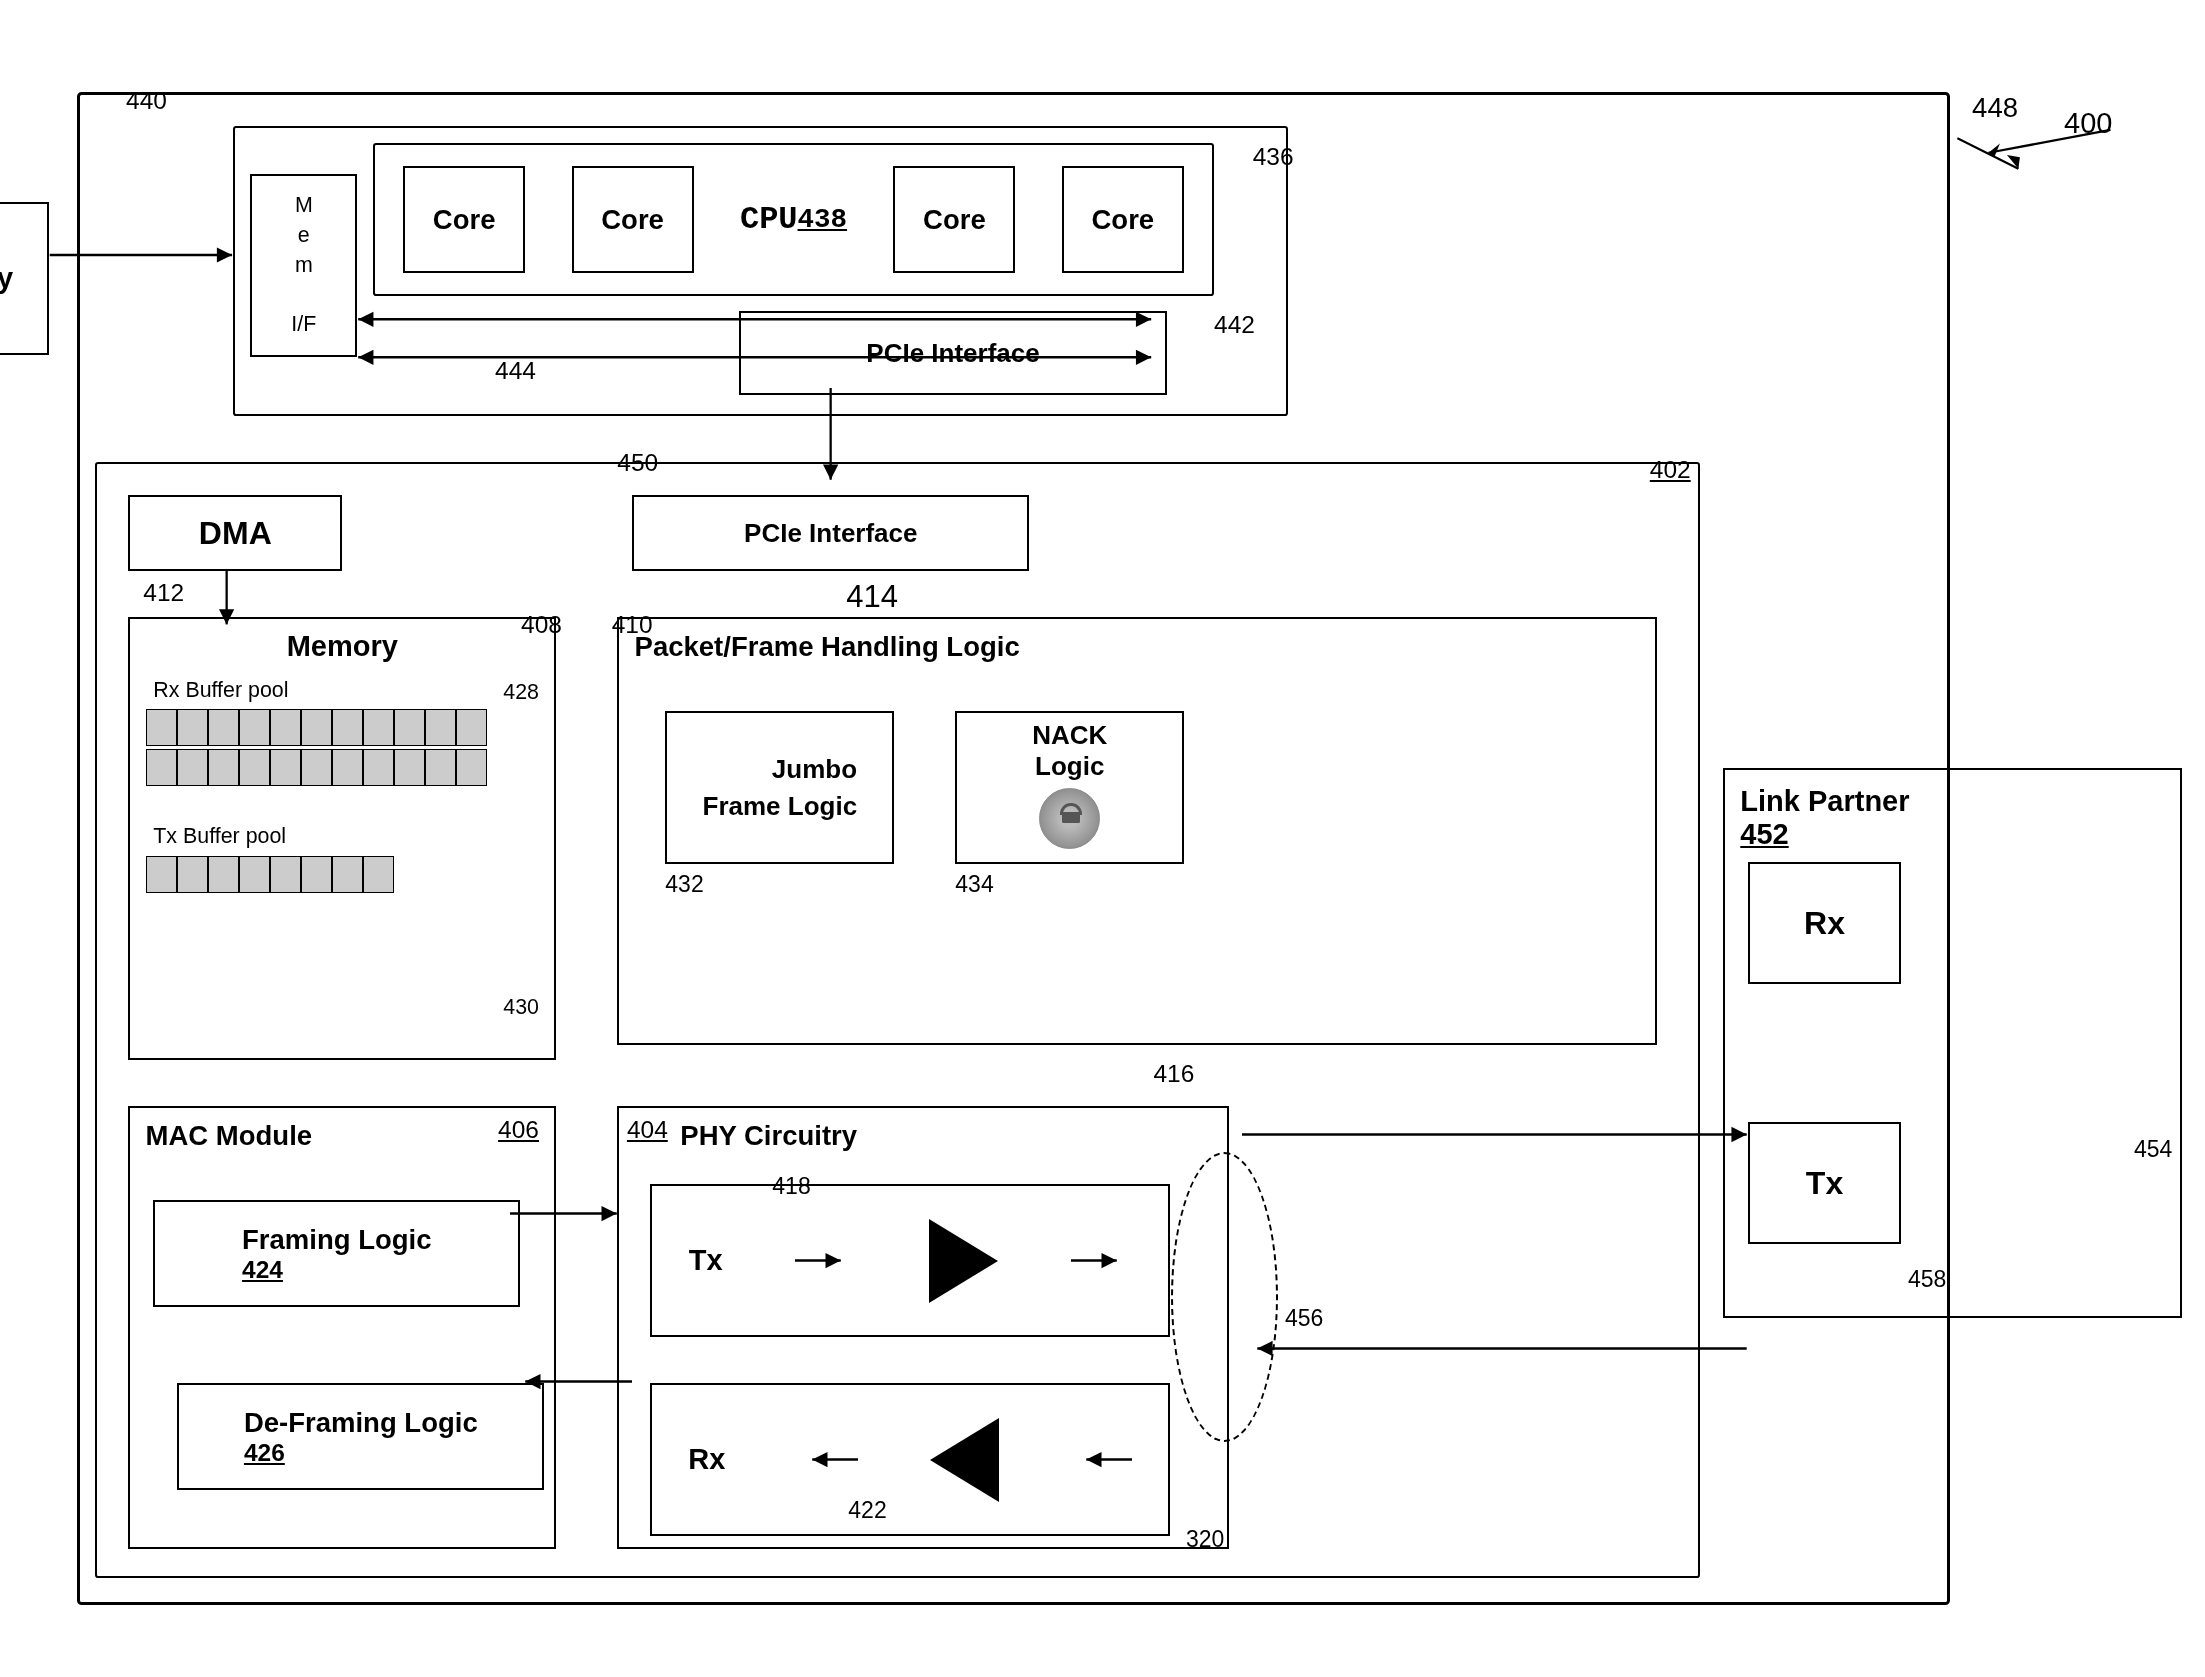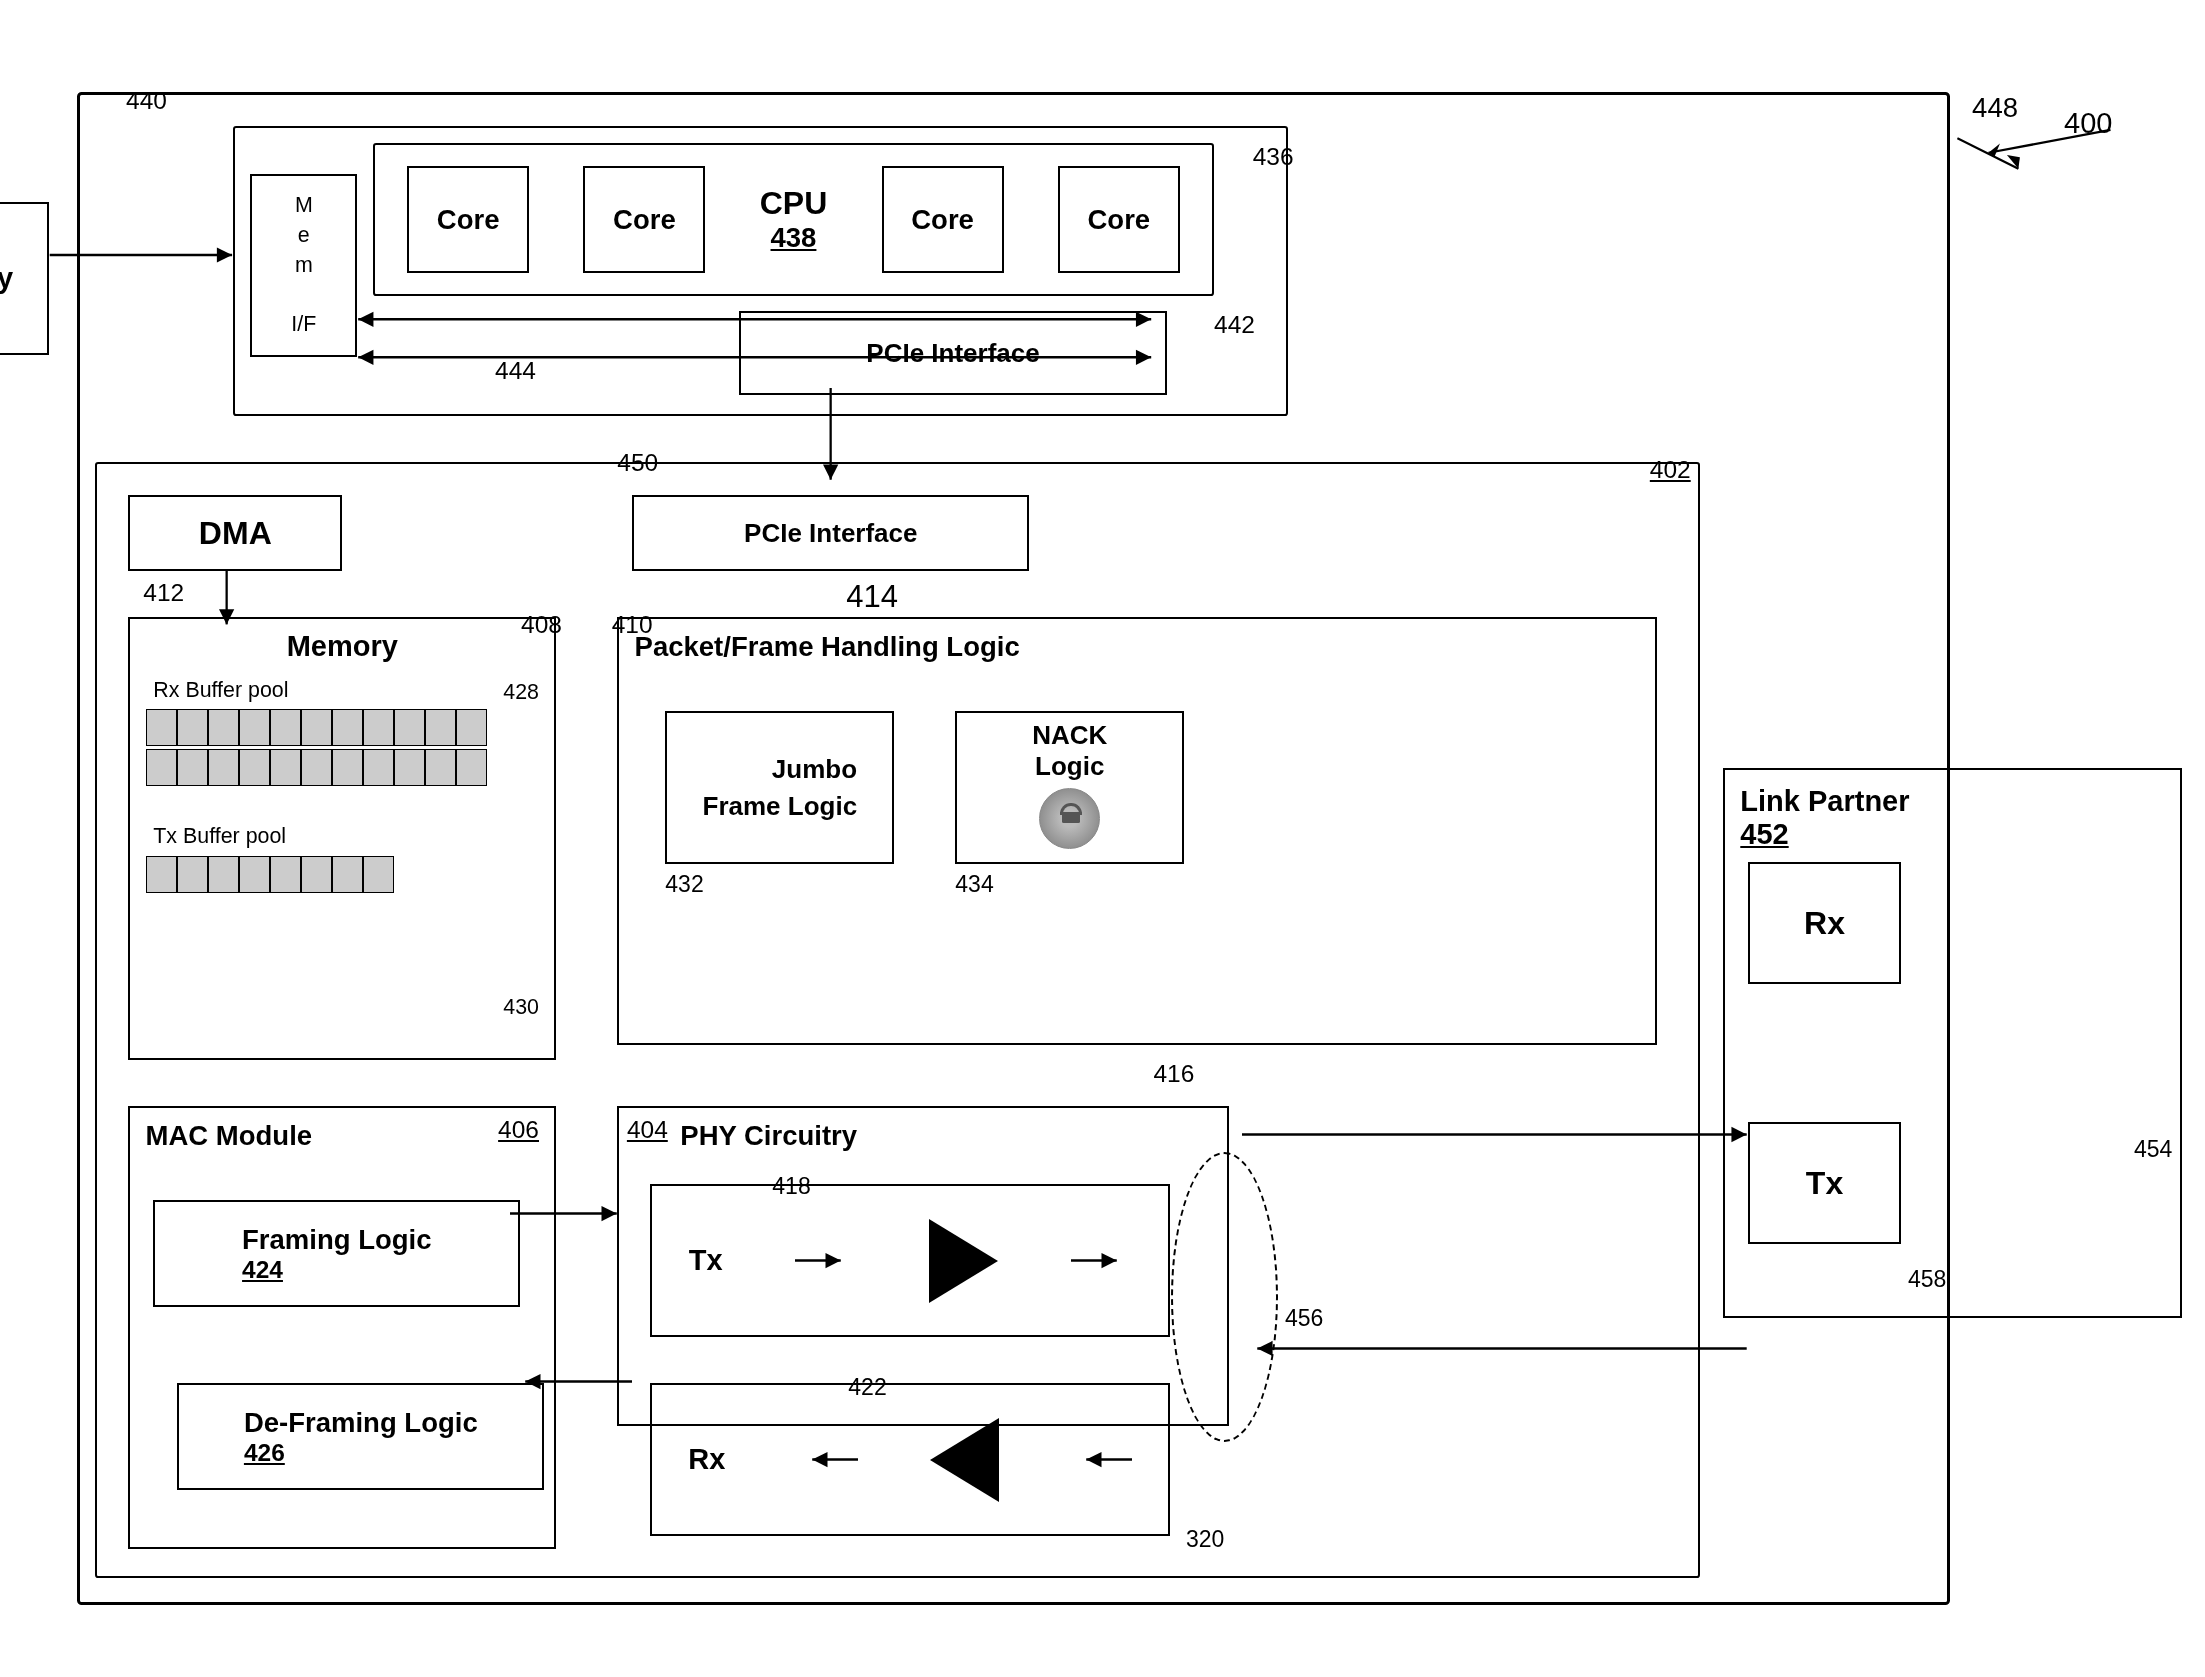--- a/index.html
+++ b/index.html
@@ -58,23 +58,24 @@
       border: 2.3px solid #000;
       display: flex;
       flex-direction: column;
       align-items: center;
       justify-content: center;
       font-size: 27.5px;
       font-weight: bold;
     }
     .cpu-label-box {
       display: flex;
-      flex-direction: column;
-      align-items: center;
-      justify-content: center;
+      flex-direction: row;
+      align-items: center;
+      justify-content: center;
+      font-family: Liberation Mono, monospace;
     }
     .cpu-label-box span {
       font-size: 27.5px;
       font-weight: bold;
     }
     .cpu-label-box .underlined {
       text-decoration: underline;
       font-size: 24.5px;
     }
     
@@ -259,21 +260,21 @@
       font-size: 27.5px;
       font-weight: bold;
       margin-left: 24px;
     }
     
     .phy-block {
       position: absolute;
       top: 642px;
       left: 520px;
       width: 612px;
-      height: 320px;
+      height: 443px;
       border: 2.3px solid #000;
     }
     .phy-title {
       font-size: 27.5px;
       font-weight: bold;
       padding: 12.2px 15.3px;
     }
     
     .tx-phy-box {
       position: absolute;

